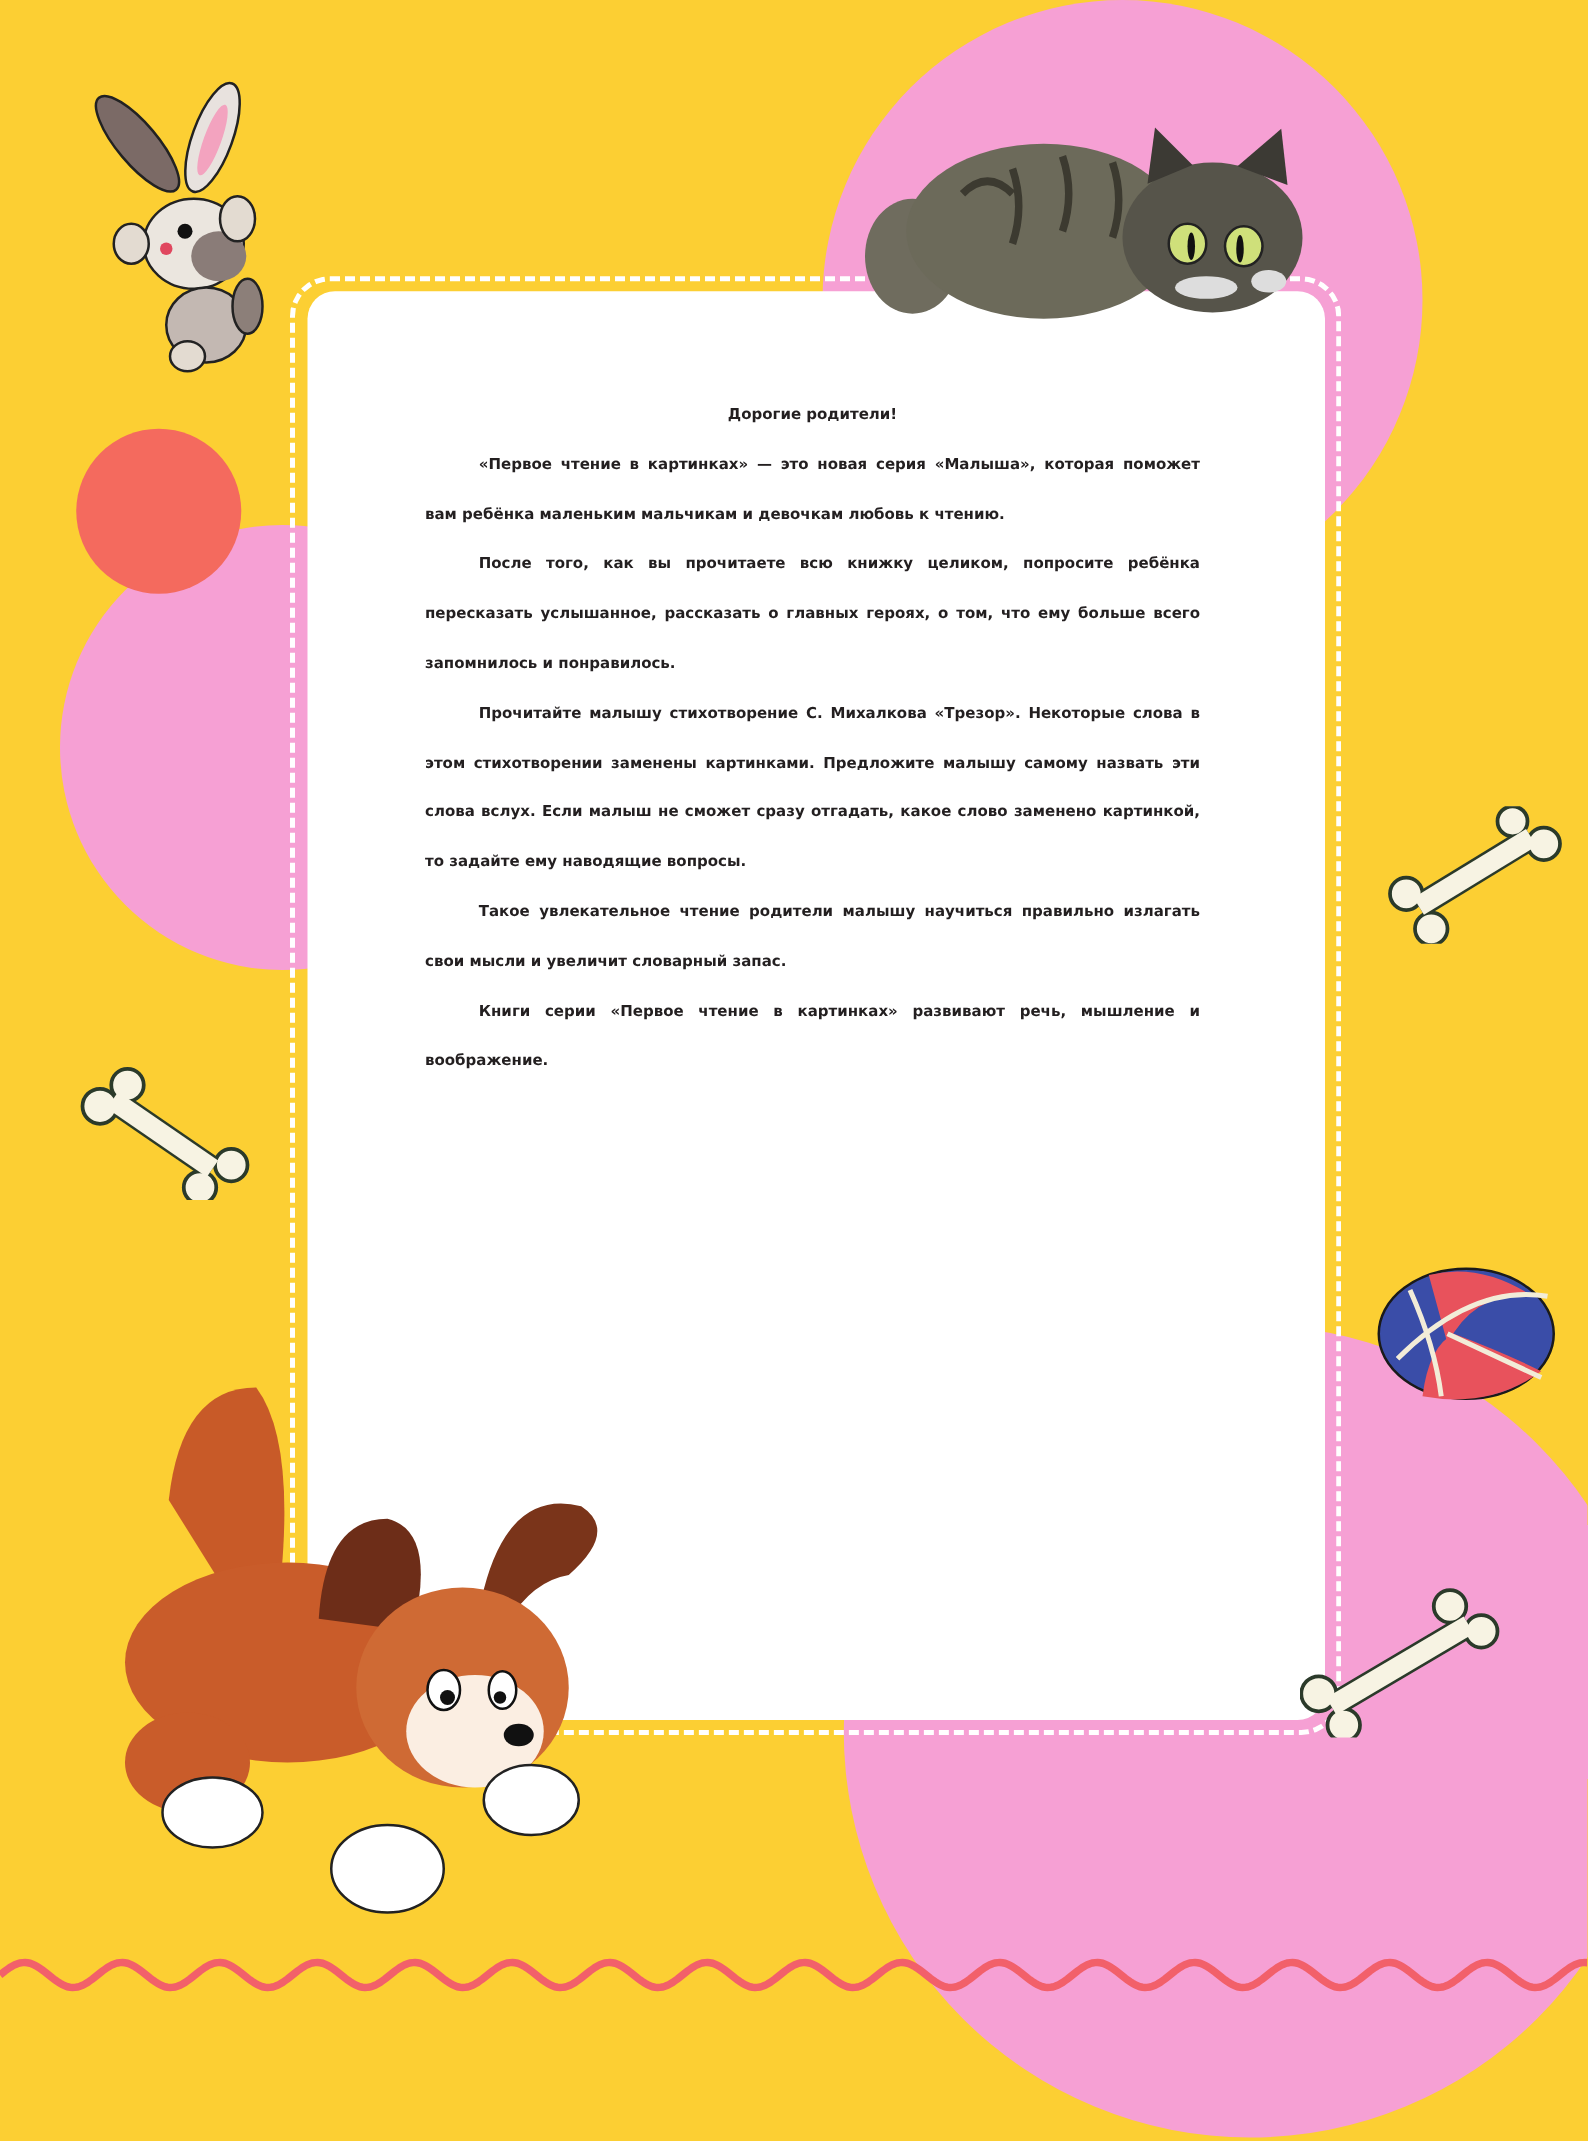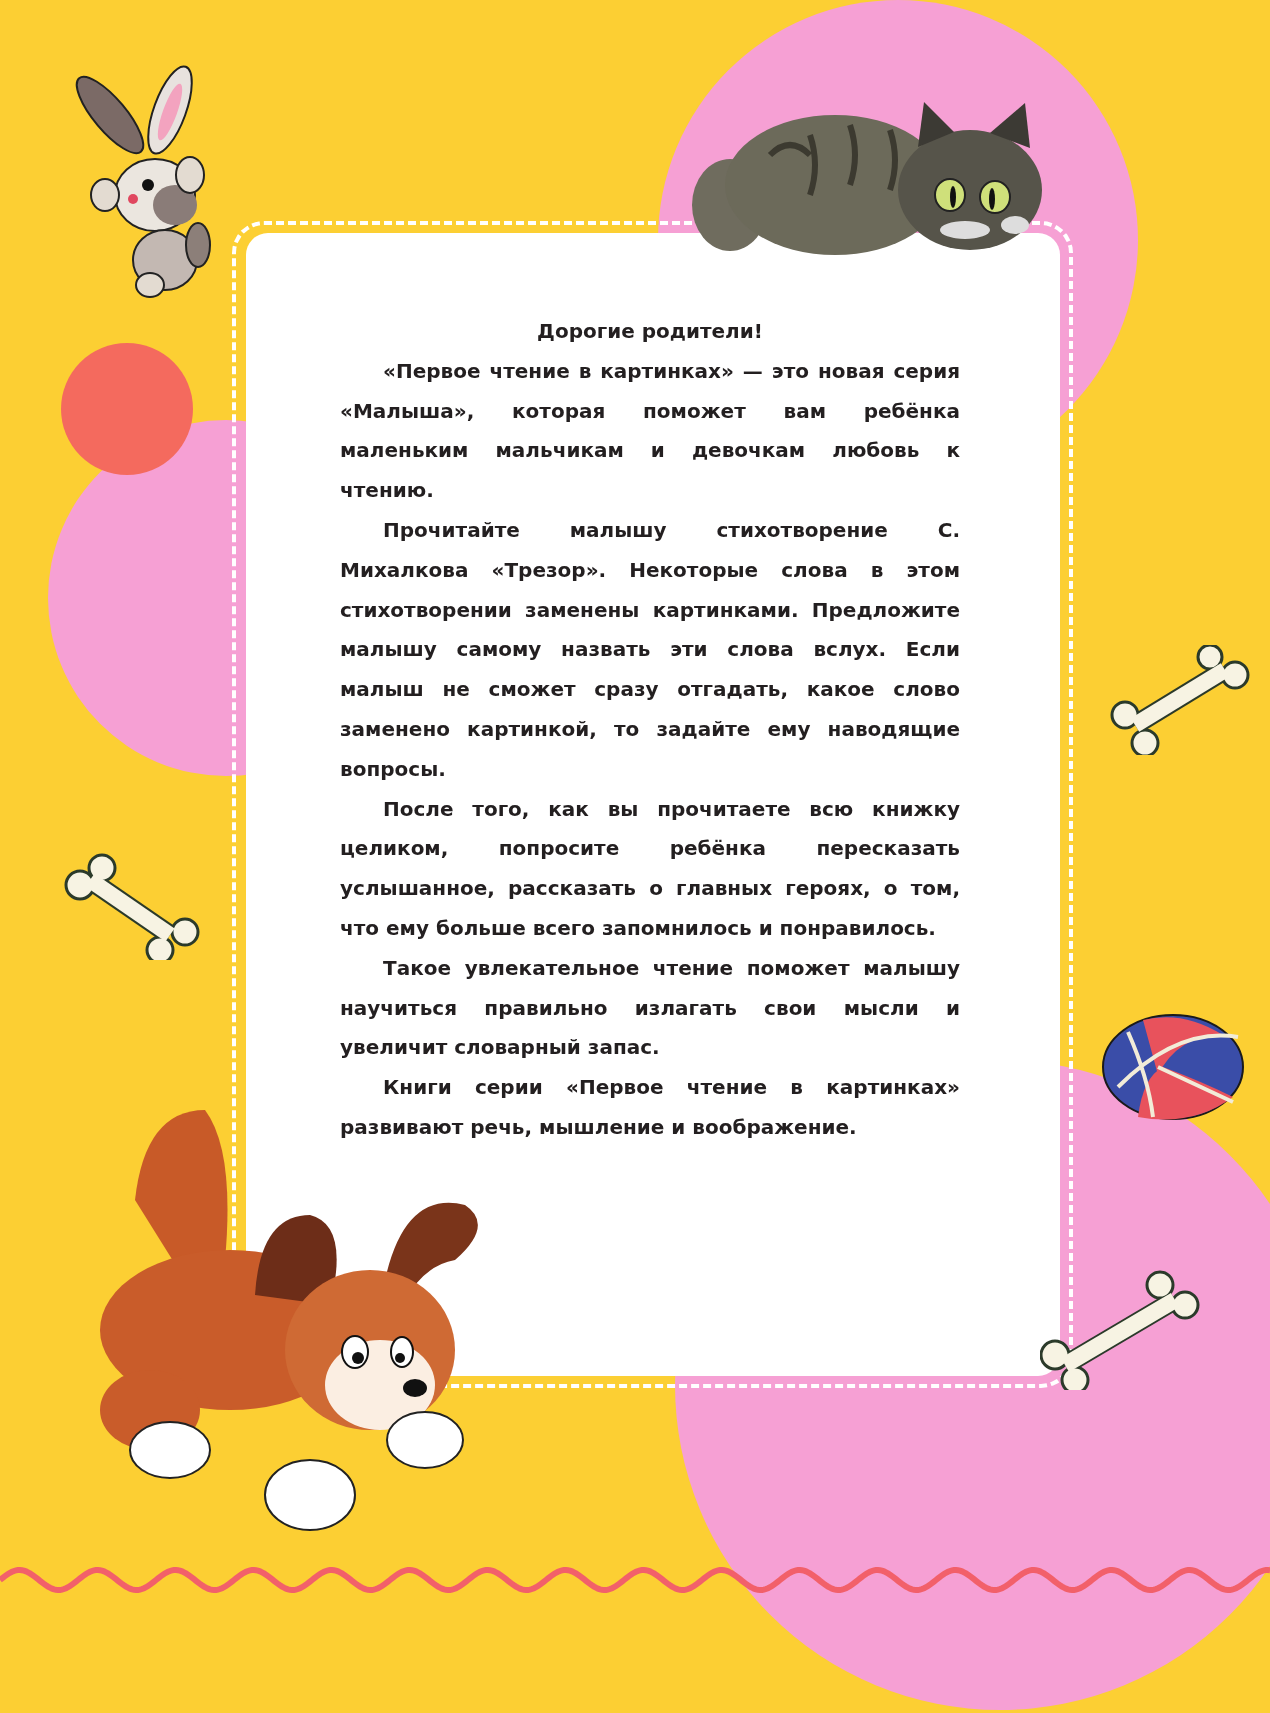--- a/index.html
+++ b/index.html
@@ -4,21 +4,21 @@
 <style>
   html, body { margin: 0; padding: 0; }
   body { width: 1270px; height: 1713px; position: relative; overflow: hidden; background: #fccf33; font-family: "DejaVu Sans", sans-serif; }
   .circle { position: absolute; border-radius: 50%; }
   #c-top { left: 658px; top: 0px; width: 480px; height: 480px; background: #f6a0d4; }
   #c-left { left: 48px; top: 420px; width: 356px; height: 356px; background: #f6a0d4; }
   #c-coral { left: 61px; top: 343px; width: 132px; height: 132px; background: #f46a5e; }
   #c-br { left: 675px; top: 1060px; width: 650px; height: 650px; background: #f6a0d4; }
   .dashed { position: absolute; left: 232px; top: 221px; width: 841px; height: 1167px; border: 4px dashed #ffffff; border-radius: 32px; box-sizing: border-box; }
   .card { position: absolute; left: 246px; top: 233px; width: 814px; height: 1143px; background: #ffffff; border-radius: 22px; }
-  .text { position: absolute; left: 340px; top: 312px; width: 620px; color: #231f20; font-weight: bold; font-size: 20px; line-height: 39.8px; }
+  .text { position: absolute; left: 340px; top: 312px; width: 620px; color: #231f20; font-weight: bold; font-size: 12px; line-height: 39.8px; }
   .text .title { text-align: center; }
   .text p { margin: 0; text-align: justify; text-indent: 43px; }
   .wave { position: absolute; left: 0; top: 1560px; }
   .pic { position: absolute; }
 </style>
 </head>
 <body>
 
 <div class="circle" id="c-top"></div>
 <div class="circle" id="c-left"></div>
@@ -116,17 +116,17 @@
   <path d="M30 20 q20 45 25 85 M20 75 q60 -60 120 -50 M60 55 l75 35" stroke="#f2ecd8" stroke-width="4" fill="none"></path>
 </svg>
 
 <svg class="wave" width="1270" height="40" viewBox="0 0 1270 40">
   <path id="wavepath" d="M0 20 L0 20.0 L2 18.4 L4 16.8 L6 15.4 L8 14.0 L10 12.8 L12 11.8 L14 11.0 L16 10.4 L18 10.1 L20 10.0 L22 10.2 L24 10.6 L26 11.3 L28 12.3 L30 13.4 L32 14.7 L34 16.1 L36 17.6 L38 19.2 L40 20.8 L42 22.4 L44 23.9 L46 25.3 L48 26.6 L50 27.7 L52 28.7 L54 29.4 L56 29.8 L58 30.0 L60 29.9 L62 29.6 L64 29.0 L66 28.2 L68 27.2 L70 26.0 L72 24.6 L74 23.2 L76 21.6 L78 20.0 L80 18.4 L82 16.8 L84 15.4 L86 14.0 L88 12.8 L90 11.8 L92 11.0 L94 10.4 L96 10.1 L98 10.0 L100 10.2 L102 10.6 L104 11.3 L106 12.3 L108 13.4 L110 14.7 L112 16.1 L114 17.6 L116 19.2 L118 20.8 L120 22.4 L122 23.9 L124 25.3 L126 26.6 L128 27.7 L130 28.7 L132 29.4 L134 29.8 L136 30.0 L138 29.9 L140 29.6 L142 29.0 L144 28.2 L146 27.2 L148 26.0 L150 24.6 L152 23.2 L154 21.6 L156 20.0 L158 18.4 L160 16.8 L162 15.4 L164 14.0 L166 12.8 L168 11.8 L170 11.0 L172 10.4 L174 10.1 L176 10.0 L178 10.2 L180 10.6 L182 11.3 L184 12.3 L186 13.4 L188 14.7 L190 16.1 L192 17.6 L194 19.2 L196 20.8 L198 22.4 L200 23.9 L202 25.3 L204 26.6 L206 27.7 L208 28.7 L210 29.4 L212 29.8 L214 30.0 L216 29.9 L218 29.6 L220 29.0 L222 28.2 L224 27.2 L226 26.0 L228 24.6 L230 23.2 L232 21.6 L234 20.0 L236 18.4 L238 16.8 L240 15.4 L242 14.0 L244 12.8 L246 11.8 L248 11.0 L250 10.4 L252 10.1 L254 10.0 L256 10.2 L258 10.6 L260 11.3 L262 12.3 L264 13.4 L266 14.7 L268 16.1 L270 17.6 L272 19.2 L274 20.8 L276 22.4 L278 23.9 L280 25.3 L282 26.6 L284 27.7 L286 28.7 L288 29.4 L290 29.8 L292 30.0 L294 29.9 L296 29.6 L298 29.0 L300 28.2 L302 27.2 L304 26.0 L306 24.6 L308 23.2 L310 21.6 L312 20.0 L314 18.4 L316 16.8 L318 15.4 L320 14.0 L322 12.8 L324 11.8 L326 11.0 L328 10.4 L330 10.1 L332 10.0 L334 10.2 L336 10.6 L338 11.3 L340 12.3 L342 13.4 L344 14.7 L346 16.1 L348 17.6 L350 19.2 L352 20.8 L354 22.4 L356 23.9 L358 25.3 L360 26.6 L362 27.7 L364 28.7 L366 29.4 L368 29.8 L370 30.0 L372 29.9 L374 29.6 L376 29.0 L378 28.2 L380 27.2 L382 26.0 L384 24.6 L386 23.2 L388 21.6 L390 20.0 L392 18.4 L394 16.8 L396 15.4 L398 14.0 L400 12.8 L402 11.8 L404 11.0 L406 10.4 L408 10.1 L410 10.0 L412 10.2 L414 10.6 L416 11.3 L418 12.3 L420 13.4 L422 14.7 L424 16.1 L426 17.6 L428 19.2 L430 20.8 L432 22.4 L434 23.9 L436 25.3 L438 26.6 L440 27.7 L442 28.7 L444 29.4 L446 29.8 L448 30.0 L450 29.9 L452 29.6 L454 29.0 L456 28.2 L458 27.2 L460 26.0 L462 24.6 L464 23.2 L466 21.6 L468 20.0 L470 18.4 L472 16.8 L474 15.4 L476 14.0 L478 12.8 L480 11.8 L482 11.0 L484 10.4 L486 10.1 L488 10.0 L490 10.2 L492 10.6 L494 11.3 L496 12.3 L498 13.4 L500 14.7 L502 16.1 L504 17.6 L506 19.2 L508 20.8 L510 22.4 L512 23.9 L514 25.3 L516 26.6 L518 27.7 L520 28.7 L522 29.4 L524 29.8 L526 30.0 L528 29.9 L530 29.6 L532 29.0 L534 28.2 L536 27.2 L538 26.0 L540 24.6 L542 23.2 L544 21.6 L546 20.0 L548 18.4 L550 16.8 L552 15.4 L554 14.0 L556 12.8 L558 11.8 L560 11.0 L562 10.4 L564 10.1 L566 10.0 L568 10.2 L570 10.6 L572 11.3 L574 12.3 L576 13.4 L578 14.7 L580 16.1 L582 17.6 L584 19.2 L586 20.8 L588 22.4 L590 23.9 L592 25.3 L594 26.6 L596 27.7 L598 28.7 L600 29.4 L602 29.8 L604 30.0 L606 29.9 L608 29.6 L610 29.0 L612 28.2 L614 27.2 L616 26.0 L618 24.6 L620 23.2 L622 21.6 L624 20.0 L626 18.4 L628 16.8 L630 15.4 L632 14.0 L634 12.8 L636 11.8 L638 11.0 L640 10.4 L642 10.1 L644 10.0 L646 10.2 L648 10.6 L650 11.3 L652 12.3 L654 13.4 L656 14.7 L658 16.1 L660 17.6 L662 19.2 L664 20.8 L666 22.4 L668 23.9 L670 25.3 L672 26.6 L674 27.7 L676 28.7 L678 29.4 L680 29.8 L682 30.0 L684 29.9 L686 29.6 L688 29.0 L690 28.2 L692 27.2 L694 26.0 L696 24.6 L698 23.2 L700 21.6 L702 20.0 L704 18.4 L706 16.8 L708 15.4 L710 14.0 L712 12.8 L714 11.8 L716 11.0 L718 10.4 L720 10.1 L722 10.0 L724 10.2 L726 10.6 L728 11.3 L730 12.3 L732 13.4 L734 14.7 L736 16.1 L738 17.6 L740 19.2 L742 20.8 L744 22.4 L746 23.9 L748 25.3 L750 26.6 L752 27.7 L754 28.7 L756 29.4 L758 29.8 L760 30.0 L762 29.9 L764 29.6 L766 29.0 L768 28.2 L770 27.2 L772 26.0 L774 24.6 L776 23.2 L778 21.6 L780 20.0 L782 18.4 L784 16.8 L786 15.4 L788 14.0 L790 12.8 L792 11.8 L794 11.0 L796 10.4 L798 10.1 L800 10.0 L802 10.2 L804 10.6 L806 11.3 L808 12.3 L810 13.4 L812 14.7 L814 16.1 L816 17.6 L818 19.2 L820 20.8 L822 22.4 L824 23.9 L826 25.3 L828 26.6 L830 27.7 L832 28.7 L834 29.4 L836 29.8 L838 30.0 L840 29.9 L842 29.6 L844 29.0 L846 28.2 L848 27.2 L850 26.0 L852 24.6 L854 23.2 L856 21.6 L858 20.0 L860 18.4 L862 16.8 L864 15.4 L866 14.0 L868 12.8 L870 11.8 L872 11.0 L874 10.4 L876 10.1 L878 10.0 L880 10.2 L882 10.6 L884 11.3 L886 12.3 L888 13.4 L890 14.7 L892 16.1 L894 17.6 L896 19.2 L898 20.8 L900 22.4 L902 23.9 L904 25.3 L906 26.6 L908 27.7 L910 28.7 L912 29.4 L914 29.8 L916 30.0 L918 29.9 L920 29.6 L922 29.0 L924 28.2 L926 27.2 L928 26.0 L930 24.6 L932 23.2 L934 21.6 L936 20.0 L938 18.4 L940 16.8 L942 15.4 L944 14.0 L946 12.8 L948 11.8 L950 11.0 L952 10.4 L954 10.1 L956 10.0 L958 10.2 L960 10.6 L962 11.3 L964 12.3 L966 13.4 L968 14.7 L970 16.1 L972 17.6 L974 19.2 L976 20.8 L978 22.4 L980 23.9 L982 25.3 L984 26.6 L986 27.7 L988 28.7 L990 29.4 L992 29.8 L994 30.0 L996 29.9 L998 29.6 L1000 29.0 L1002 28.2 L1004 27.2 L1006 26.0 L1008 24.6 L1010 23.2 L1012 21.6 L1014 20.0 L1016 18.4 L1018 16.8 L1020 15.4 L1022 14.0 L1024 12.8 L1026 11.8 L1028 11.0 L1030 10.4 L1032 10.1 L1034 10.0 L1036 10.2 L1038 10.6 L1040 11.3 L1042 12.3 L1044 13.4 L1046 14.7 L1048 16.1 L1050 17.6 L1052 19.2 L1054 20.8 L1056 22.4 L1058 23.9 L1060 25.3 L1062 26.6 L1064 27.7 L1066 28.7 L1068 29.4 L1070 29.8 L1072 30.0 L1074 29.9 L1076 29.6 L1078 29.0 L1080 28.2 L1082 27.2 L1084 26.0 L1086 24.6 L1088 23.2 L1090 21.6 L1092 20.0 L1094 18.4 L1096 16.8 L1098 15.4 L1100 14.0 L1102 12.8 L1104 11.8 L1106 11.0 L1108 10.4 L1110 10.1 L1112 10.0 L1114 10.2 L1116 10.6 L1118 11.3 L1120 12.3 L1122 13.4 L1124 14.7 L1126 16.1 L1128 17.6 L1130 19.2 L1132 20.8 L1134 22.4 L1136 23.9 L1138 25.3 L1140 26.6 L1142 27.7 L1144 28.7 L1146 29.4 L1148 29.8 L1150 30.0 L1152 29.9 L1154 29.6 L1156 29.0 L1158 28.2 L1160 27.2 L1162 26.0 L1164 24.6 L1166 23.2 L1168 21.6 L1170 20.0 L1172 18.4 L1174 16.8 L1176 15.4 L1178 14.0 L1180 12.8 L1182 11.8 L1184 11.0 L1186 10.4 L1188 10.1 L1190 10.0 L1192 10.2 L1194 10.6 L1196 11.3 L1198 12.3 L1200 13.4 L1202 14.7 L1204 16.1 L1206 17.6 L1208 19.2 L1210 20.8 L1212 22.4 L1214 23.9 L1216 25.3 L1218 26.6 L1220 27.7 L1222 28.7 L1224 29.4 L1226 29.8 L1228 30.0 L1230 29.9 L1232 29.6 L1234 29.0 L1236 28.2 L1238 27.2 L1240 26.0 L1242 24.6 L1244 23.2 L1246 21.6 L1248 20.0 L1250 18.4 L1252 16.8 L1254 15.4 L1256 14.0 L1258 12.8 L1260 11.8 L1262 11.0 L1264 10.4 L1266 10.1 L1268 10.0 L1270 10.2" stroke="#f2606a" stroke-width="6" fill="none"></path>
 </svg>
 
 <div class="text">
   <div class="title">Дорогие родители!</div>
   <p>«Первое чтение в картинках» — это новая серия «Малыша», которая поможет вам ребёнка маленьким мальчикам и девочкам любовь к чтению.</p>
+  <p>После того, как вы прочитаете всю книжку целиком, попросите ребёнка пересказать услышанное, рассказать о главных героях, о том, что ему больше всего запомнилось и понравилось.</p>
   <p>Прочитайте малышу стихотворение С. Михалкова «Трезор». Некоторые слова в этом стихотворении заменены картинками. Предложите малышу самому назвать эти слова вслух. Если малыш не сможет сразу отгадать, какое слово заменено картинкой, то задайте ему наводящие вопросы.</p>
-  <p>После того, как вы прочитаете всю книжку целиком, попросите ребёнка пересказать услышанное, рассказать о главных героях, о том, что ему больше всего запомнилось и понравилось.</p>
-  <p>Такое увлекательное чтение поможет малышу научиться правильно излагать свои мысли и увеличит словарный запас.</p>
+  <p>Такое увлекательное чтение родители малышу научиться правильно излагать свои мысли и увеличит словарный запас.</p>
   <p>Книги серии «Первое чтение в картинках» развивают речь, мышление и воображение.</p>
 </div>
 
 </body></html>

